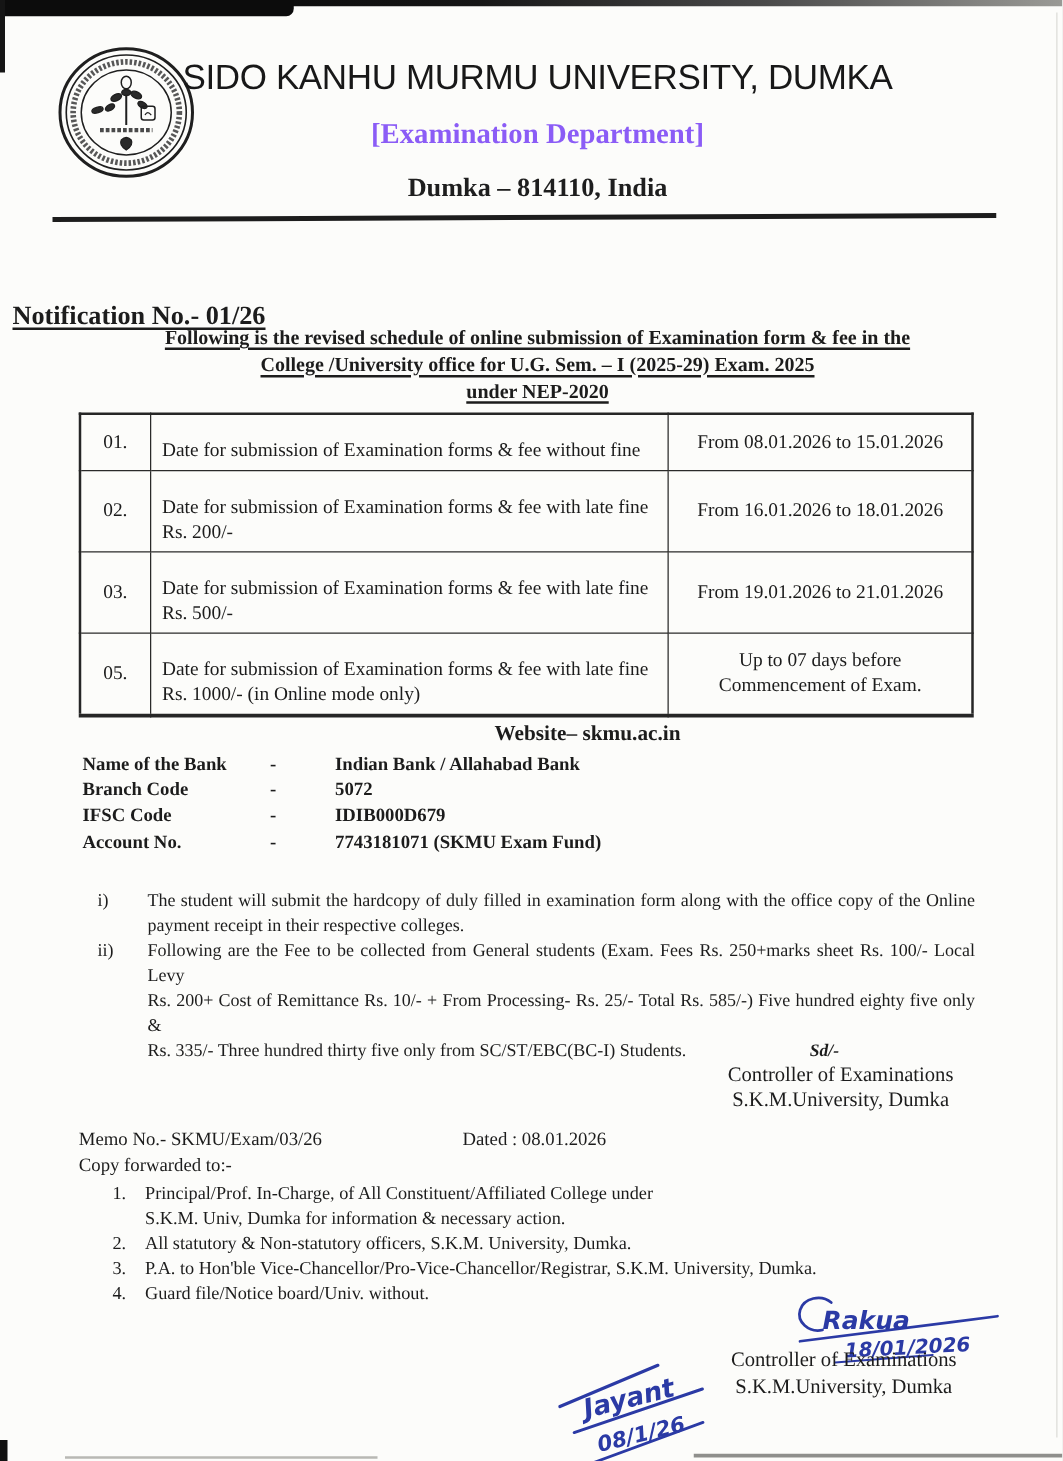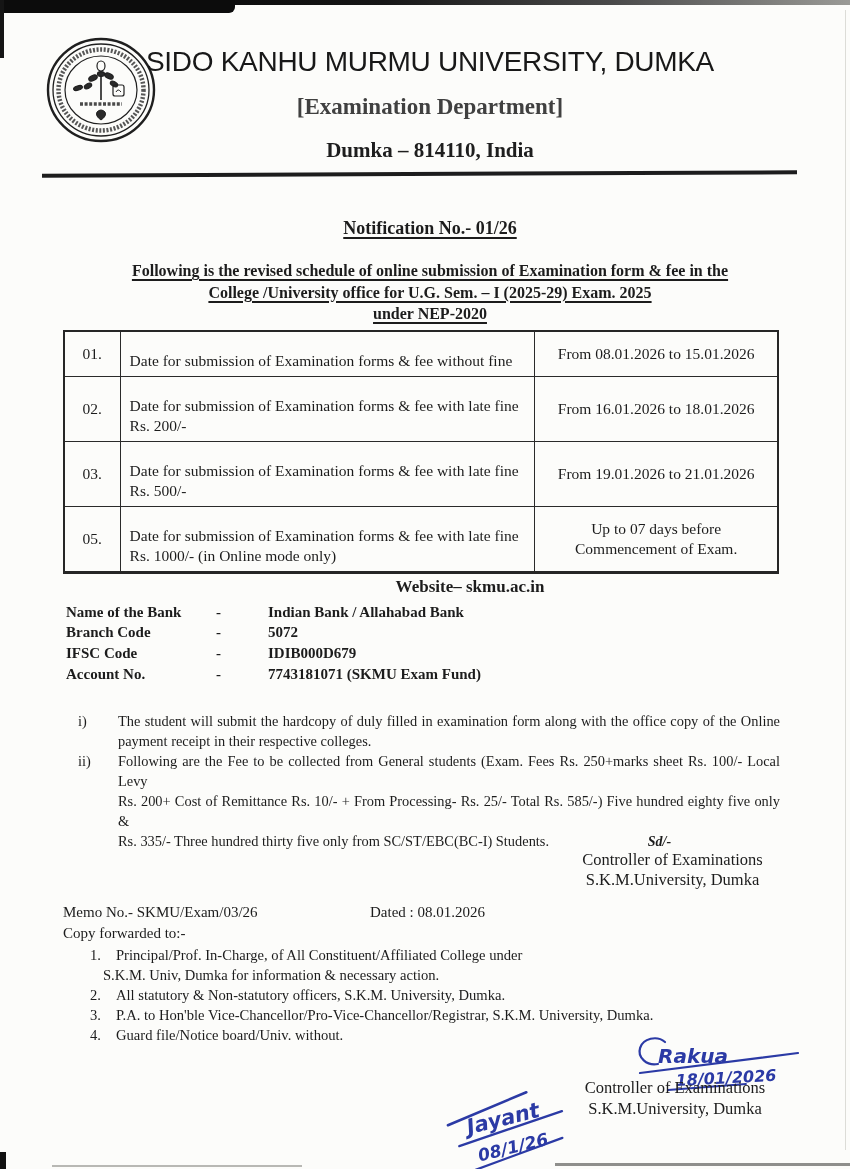--- a/index.html
+++ b/index.html
@@ -19,26 +19,26 @@
   .art-top-bar{left:0;top:0;width:235px;height:13px;background:#0c0c0c;border-bottom-right-radius:6px;}
   .art-left-strip{left:0;top:0;width:4px;height:58px;background:#151515;}
   .art-right-line{left:845px;top:10px;width:1px;height:1140px;background:#dcdcd7;}
   .art-bottom-1{left:52px;top:1165px;width:250px;height:2px;background:#b8b8b4;}
   .art-bottom-2{left:555px;top:1163px;width:295px;height:3px;background:#8f8f8c;}
   .art-corner{left:0;top:1152px;width:6px;height:17px;background:#111;}
 
   
   .hdr-univ{left:10px;top:46px;width:840px;text-align:center;
     font-family:"Liberation Sans",sans-serif;font-weight:normal;font-size:28px;letter-spacing:-0.3px;color:#181818;}
-  .hdr-dept{left:10px;top:94px;width:840px;text-align:center;font-weight:bold;font-size:23px;color:#404040;}
+  .hdr-dept{left:10px;top:94px;width:840px;text-align:center;font-weight:bold;font-size:23px;color:#8b5cf6;}
   .hdr-addr{left:10px;top:138px;width:840px;text-align:center;font-weight:bold;font-size:21px;color:#1e1e1e;}
   .hdr-rule{left:42px;top:172px;width:755px;height:4px;background:#1d1d1d;transform:rotate(-0.25deg);}
 
   
-  .notif-title{left:10px;top:218px;width:840px;text-align:center;font-weight:bold;font-size:18px;
+  .notif-title{left:10px;top:240px;width:840px;text-align:left;font-weight:bold;font-size:21px;
     text-decoration:underline;text-underline-offset:3px;text-decoration-thickness:2px;}
   .notif-sub{left:10px;top:260px;width:840px;text-align:center;font-weight:bold;font-size:16px;line-height:21.5px;}
   .notif-sub .u{text-decoration:underline;text-underline-offset:2.5px;text-decoration-thickness:1.5px;}
 
   
   .sched{left:63px;top:330px;width:716px;border-collapse:collapse;}
   .sched td{border:1.6px solid #2a2a2a;font-size:15.5px;line-height:20px;vertical-align:middle;}
   .sched{border:2.5px solid #262626;border-bottom-width:3.5px;}
   .sched .sn{width:55px;text-align:center;}
   .sched .desc{width:422px;padding:19px 6px 5px 9px;}
@@ -65,21 +65,21 @@
   .sd{font-style:italic;font-weight:bold;font-size:14px;margin-right:26px;}
   .sig-line{font-size:16.5px;line-height:19.5px;}
 
   
   .memo-row{left:63px;top:904px;width:720px;font-size:15px;}
   .memo-dated{position:absolute;left:307px;top:0;}
   .copyfwd{left:63px;top:925px;font-size:15px;}
   .fwd-list{left:90px;top:945px;width:640px;font-size:14.6px;line-height:20px;}
   .fwd-item{display:flex;}
   .fwd-num{width:26px;flex:0 0 26px;}
-  .fwd-cont{margin-left:13px;}
+  .fwd-cont{margin-left:26px;}
 
   
   .footsig{left:545px;top:1078px;width:260px;text-align:center;}
   .footsig .sig-line{font-size:16.5px;line-height:20.5px;}
 </style>
 </head>
 <body>
 
 <div class="page">
 

